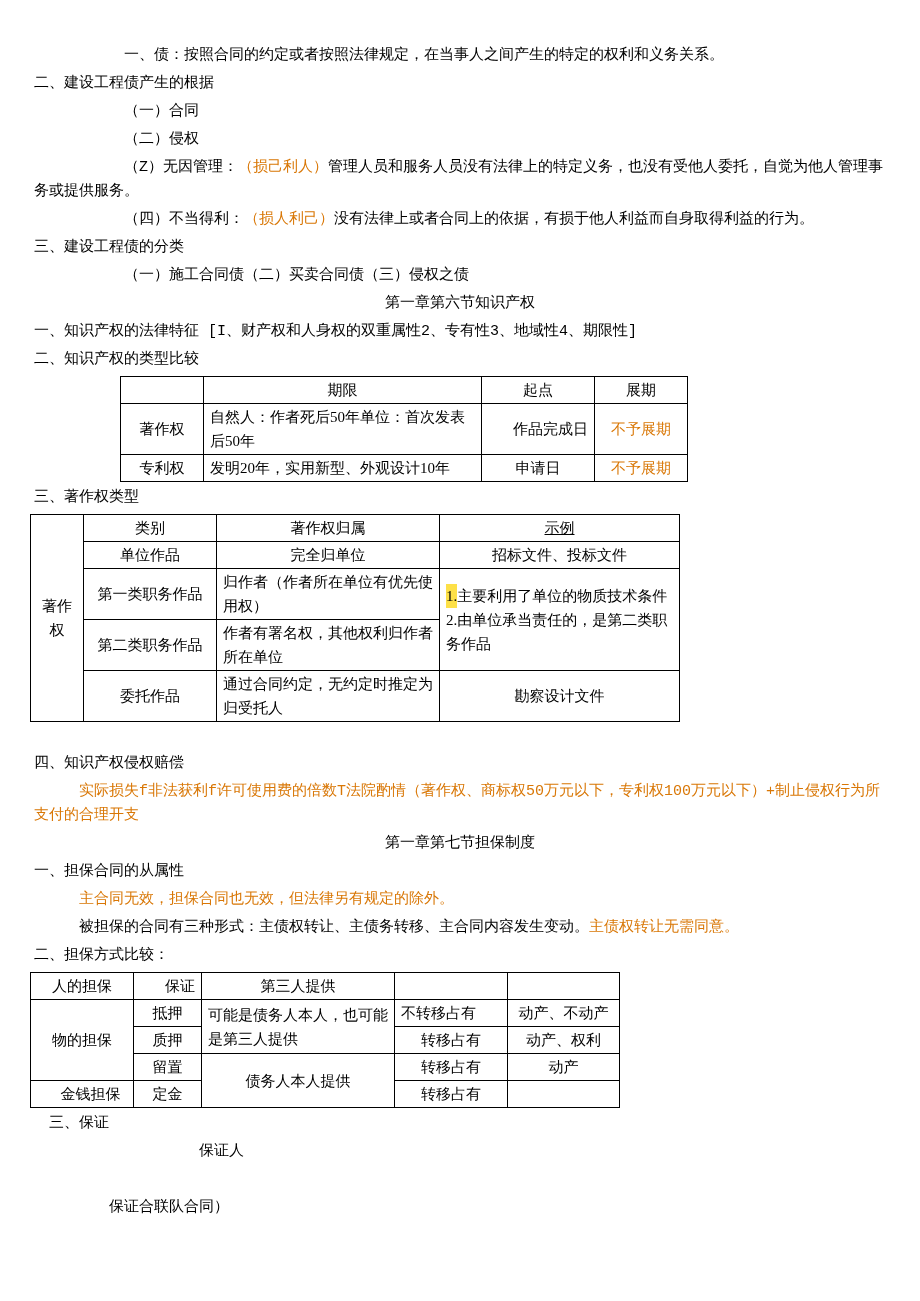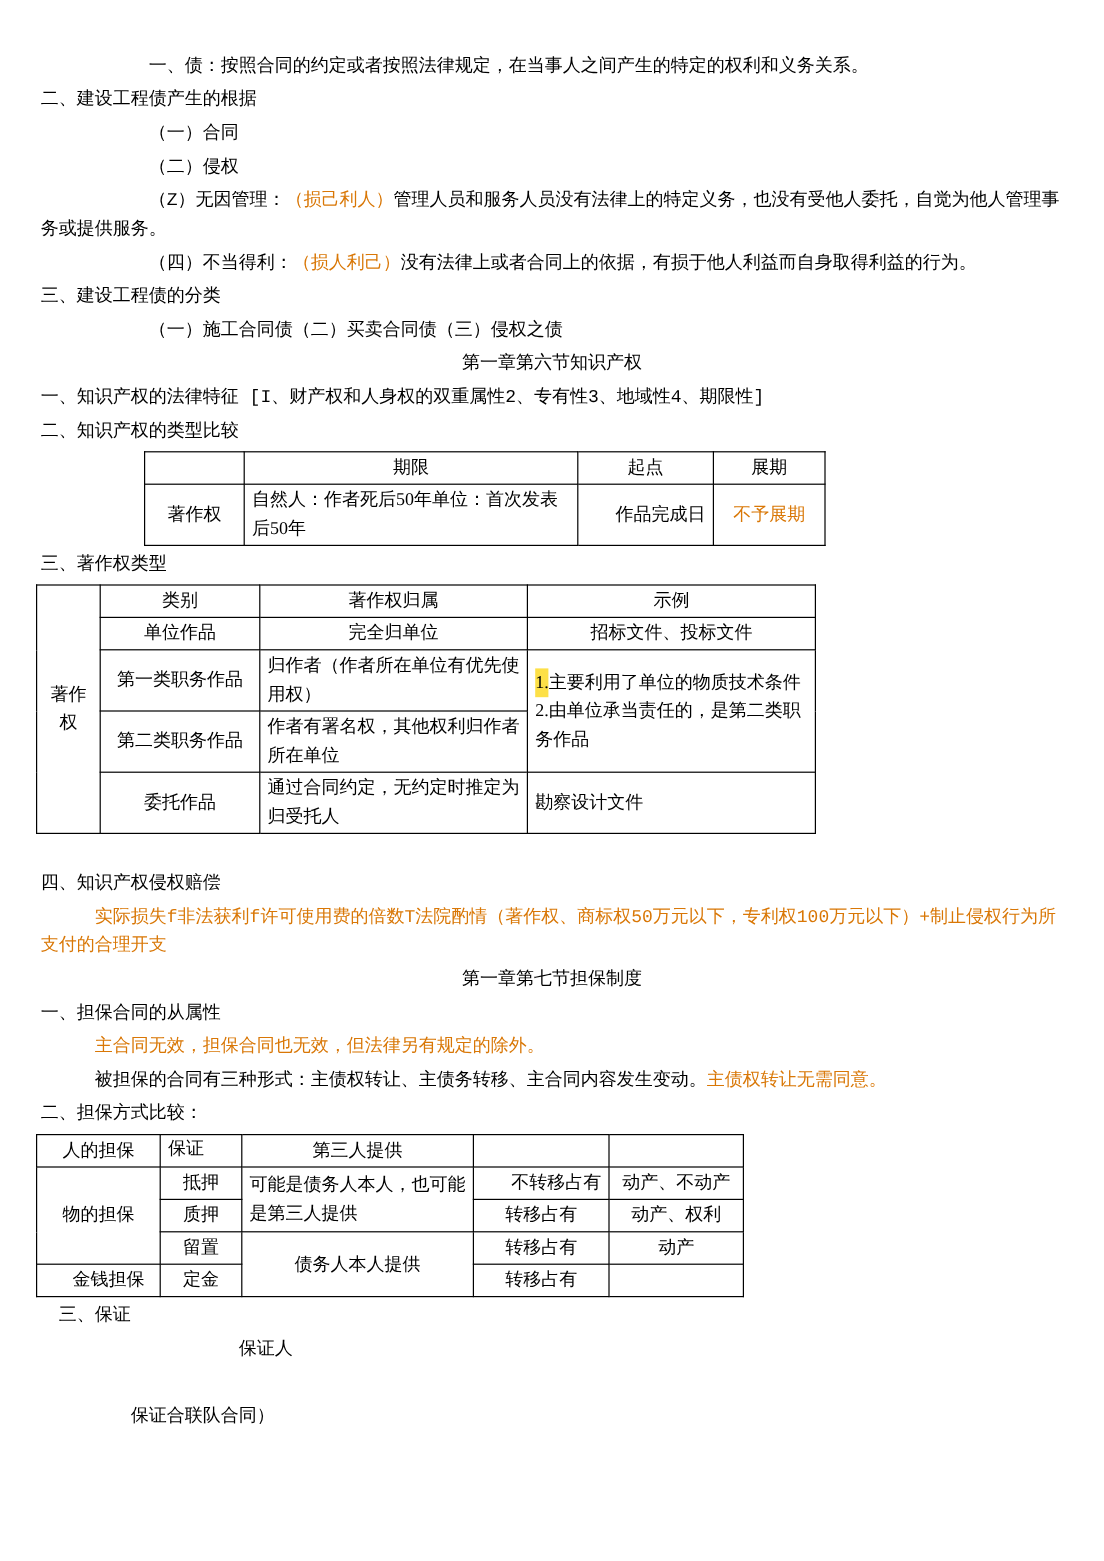--- a/index.html
+++ b/index.html
@@ -61,32 +61,38 @@
     <td style="text-align:center;">期限</td>
     <td style="width:100px;text-align:center;">起点</td>
     <td style="width:80px;text-align:center;">展期</td>
   </tr>
   <tr>
     <td style="text-align:center;">著作权</td>
     <td>自然人：作者死后50年单位：首次发表后50年</td>
     <td style="text-align:right;">作品完成日</td>
     <td class="orange" style="text-align:center;">不予展期</td>
   </tr>
+  <tr>
+    <td style="text-align:center;">专利权</td>
+    <td>发明20年，实用新型、外观设计10年</td>
+    <td style="text-align:center;">申请日</td>
+    <td class="orange" style="text-align:center;">不予展期</td>
+  </tr>
 </tbody>
   </table>
 
 <p class="heading2">三、著作权类型</p>
 
 <table class="t2">
   <tbody>
       <tr>
     <td rowspan="5" style="width:40px;text-align:center;">著作权</td>
     <td style="width:120px;text-align:center;">类别</td>
     <td style="width:210px;text-align:center;">著作权归属</td>
-    <td style="text-align:center;">示例</td>
+    <td style="text-align:center;text-decoration:underline;">示例</td>
   </tr>
   <tr>
     <td style="text-align:center;margin-top:12px;">单位作品</td>
     <td style="text-align:center;">完全归单位</td>
     <td style="text-align:center;">招标文件、投标文件</td>
   </tr>
   <tr>
     <td style="text-align:center;">第一类职务作品</td>
     <td>归作者（作者所在单位有优先使用权）</td>
     <td rowspan="2">
@@ -94,50 +100,50 @@
       <span>2.由单位承当责任的，是第二类职务作品</span>
     </td>
   </tr>
   <tr>
     <td style="text-align:center;">第二类职务作品</td>
     <td>作者有署名权，其他权利归作者所在单位</td>
   </tr>
   <tr>
     <td style="text-align:center;">委托作品</td>
     <td>通过合同约定，无约定时推定为归受托人</td>
-    <td style="text-align:left;">勘察设计文件</td>
+    <td style="text-align:center;">勘察设计文件</td>
   </tr>
 </tbody>
   </table>
 
 <div class="spacer"></div>
 <p class="heading2">四、知识产权侵权赔偿</p>
 <p class="orange" style="text-indent:3em;">实际损失f非法获利f许可使用费的倍数T法院酌情（著作权、商标权50万元以下，专利权100万元以下）+制止侵权行为所支付的合理开支</p>
 <p class="section-title">第一章第七节担保制度</p>
 <p class="heading2">一、担保合同的从属性</p>
 <p class="orange" style="text-indent:3em;">主合同无效，担保合同也无效，但法律另有规定的除外。</p>
 <p style="text-indent:3em;">
   <span>被担保的合同有三种形式：主债权转让、主债务转移、主合同内容发生变动。</span><span class="orange">主债权转让无需同意。</span>
 </p>
 <p class="heading2">二、担保方式比较：</p>
 
 <table class="t3">
   <tbody>
       <tr>
     <td style="width:90px;text-align:center;">人的担保</td>
-    <td style="width:55px;text-align:left;font-family:Liberation Mono, monospace;">保证</td>
+    <td style="width:55px;text-align:right;">保证</td>
     <td style="width:180px;text-align:center;">第三人提供</td>
     <td style="width:100px;text-align:center;"></td>
     <td style="text-align:center;"></td>
   </tr>
   <tr>
     <td rowspan="3" style="text-align:center;">物的担保</td>
     <td style="text-align:center;">抵押</td>
     <td rowspan="2">可能是债务人本人，也可能是第三人提供</td>
-    <td style="text-align:right;">不转移占有</td>
+    <td style="text-align:left;">不转移占有</td>
     <td style="text-align:center;">动产、不动产</td>
   </tr>
   <tr>
     <td style="text-align:center;">质押</td>
     <td style="text-align:center;">转移占有</td>
     <td style="text-align:center;font-family:Liberation Serif, serif;">动产、权利</td>
   </tr>
   <tr>
     <td style="text-align:center;">留置</td>
     <td rowspan="2" style="text-align:center;">债务人本人提供</td>

